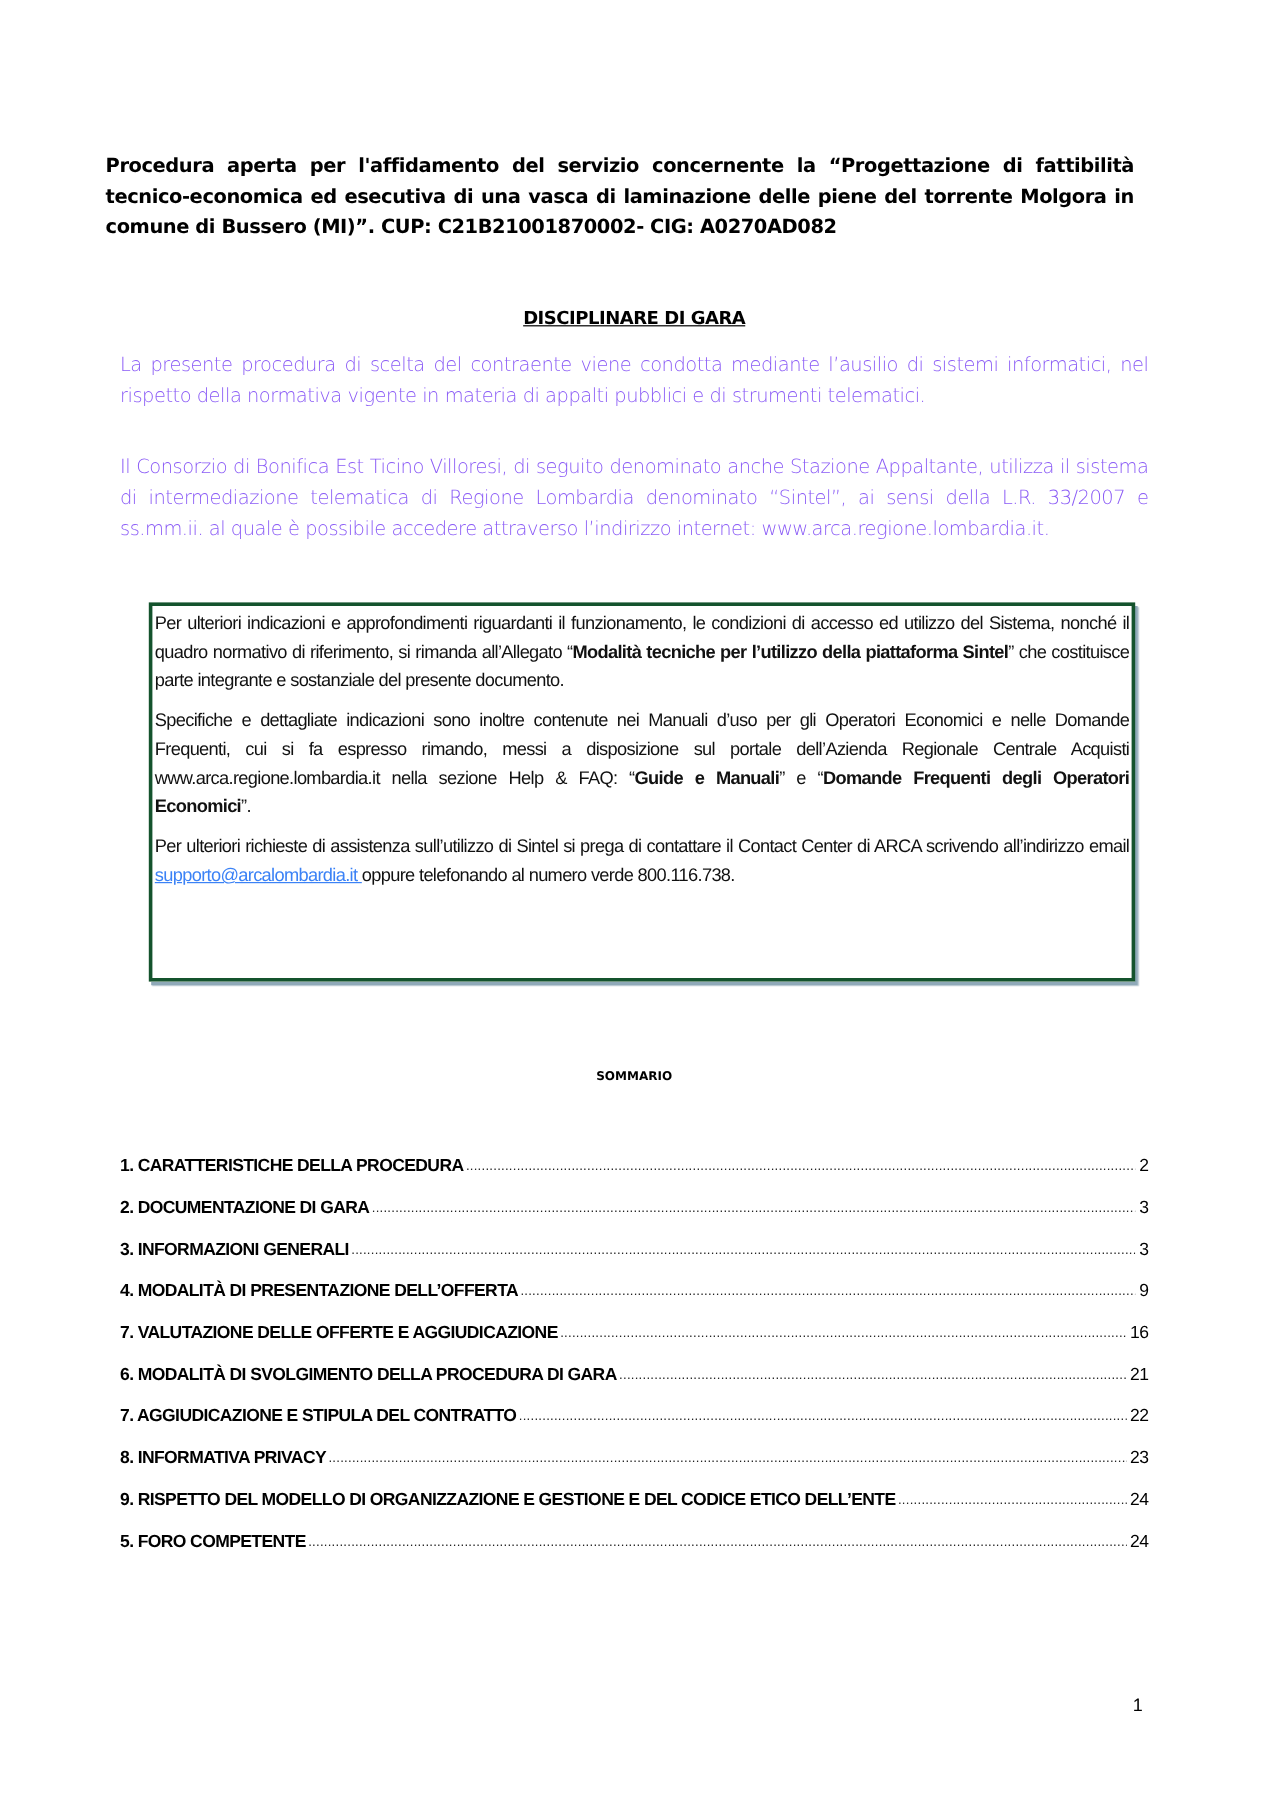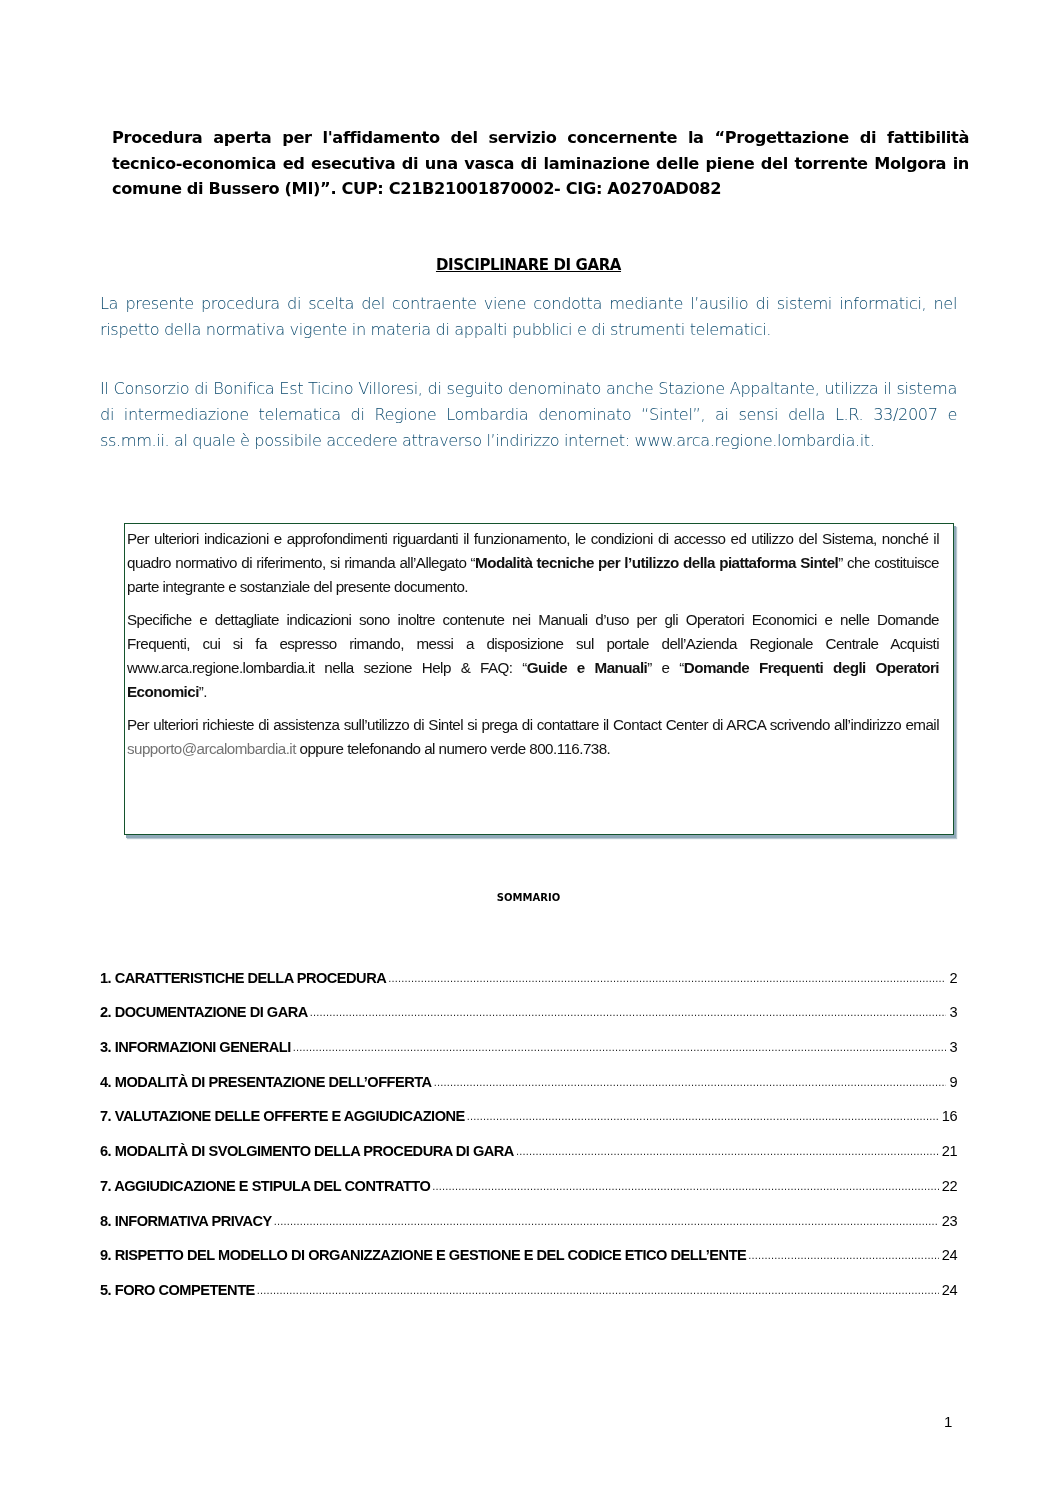--- a/index.html
+++ b/index.html
@@ -14,21 +14,21 @@
       overflow: hidden;
       color: #000;
     }
     .page {
       position: absolute;
       left: 0; top: 0;
       width: 1058px; height: 1497px;
     }
     .title-block {
       position: absolute;
-      left: 112px;
+      left: 88px;
       top: 125px;
       width: 857px;
       font-family: "DejaVu Sans", sans-serif;
       font-weight: bold;
       font-size: 16.2px;
       line-height: 25.5px;
       text-align: justify;
       text-align-last: left;
       letter-spacing: -0.35px;
     }
@@ -50,73 +50,74 @@
       position: absolute;
       left: 100px;
       width: 857px;
       font-family: "DejaVu Sans", sans-serif;
       font-size: 16.2px;
       line-height: 26px;
       text-align: justify;
       text-align-last: left;
       letter-spacing: -0.4px;
       font-weight: 300;
-      color: #0c4a6e;
+      color: #8b5cf6;
     }
     #intro-para-1 { top: 291px; }
     #intro-para-2 { top: 376px; }
 
     .info-box {
       position: absolute;
       left: 124px;
-      top: 523px;
+      top: 502px;
       width: 812px;
       height: 307px;
-      border: 1px solid #14532d;
+      border: 3px solid #14532d;
       box-shadow: 2px 3px 0 #8fa9b8, 3px 4px 1px #b8c7d1;
-      padding: 3px 14px 0 2px;
+      padding: 3px 2px 0 2px;
       box-sizing: content-box;
       font-family: "Liberation Sans", sans-serif;
       font-size: 15.2px;
       line-height: 24px;
       letter-spacing: -0.55px;
       color: #111;
     }
     .info-box p {
       margin: 0;
       text-align: justify;
       text-align-last: left;
     }
     .info-box p + p {
       margin-top: 9px;
     }
     .info-box b { font-weight: bold; }
     .info-box a {
-      color: #737373;
+      color: #3b82f6;
+      text-decoration: underline;
     }
 
     #sommario-heading {
       top: 892px;
       font-size: 10px;
       letter-spacing: 0;
     }
 
     .toc {
       position: absolute;
       left: 100px;
       top: 955px;
       width: 857px;
       font-family: "Liberation Sans", sans-serif;
       font-weight: bold;
       font-size: 14.6px;
       letter-spacing: -0.5px;
     }
     .toc-row {
       display: flex;
-      align-items: flex-end;
+      align-items: center;
       height: 34.7px;
       line-height: 24px;
     }
     .toc-label { white-space: nowrap; }
     .toc-dots {
       flex: 1;
       overflow: hidden;
       white-space: nowrap;
       font-weight: normal;
       font-size: 11px;

